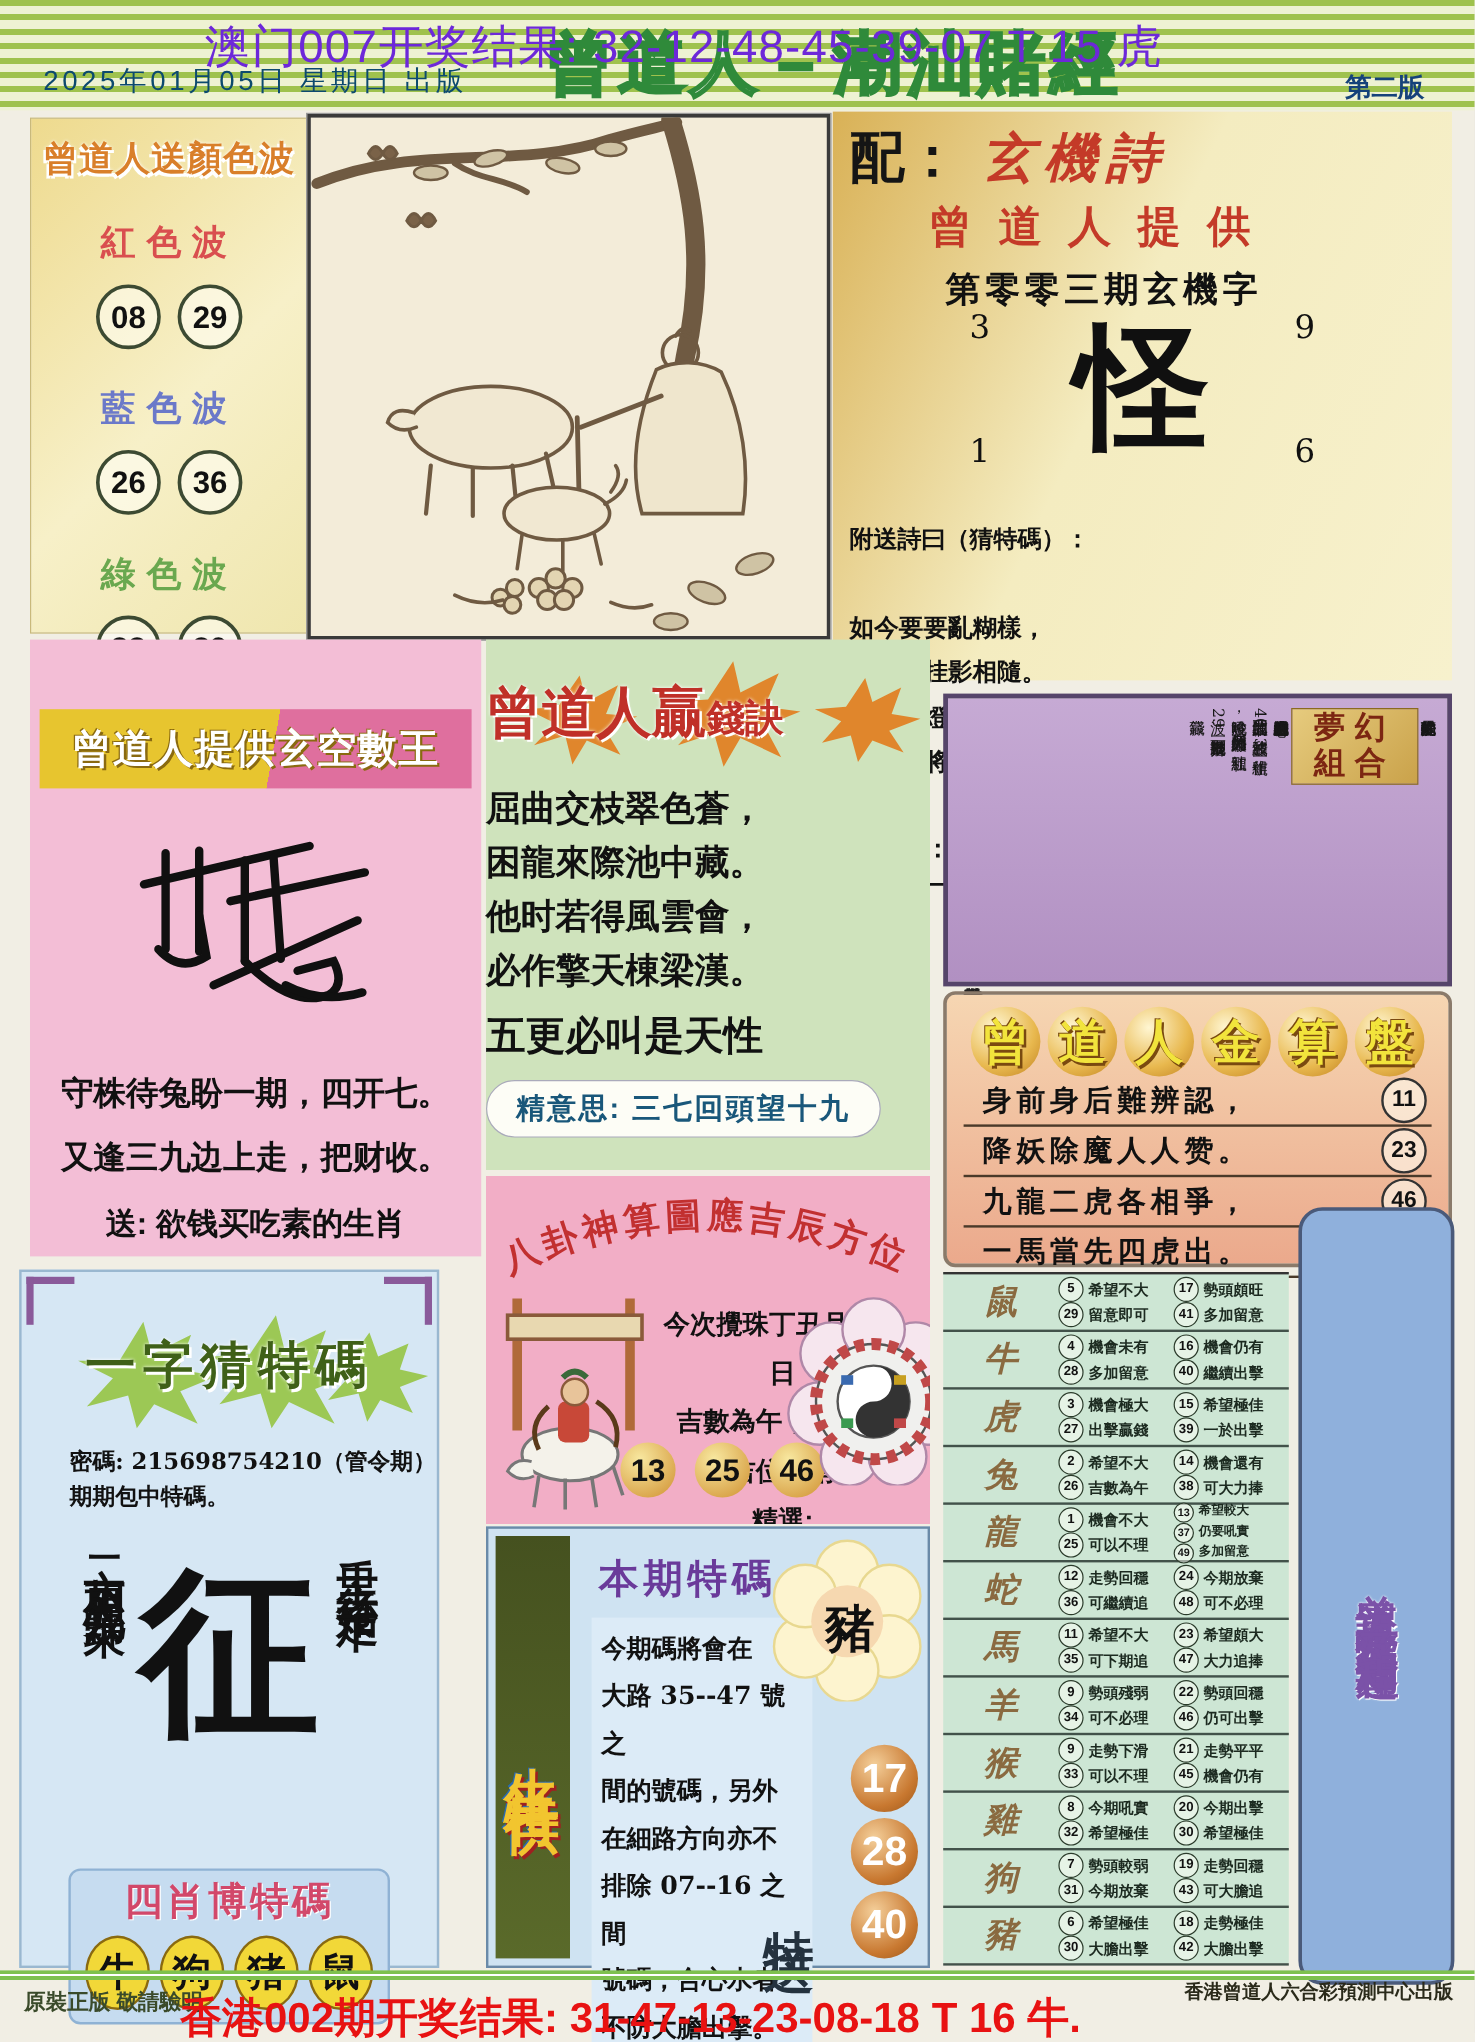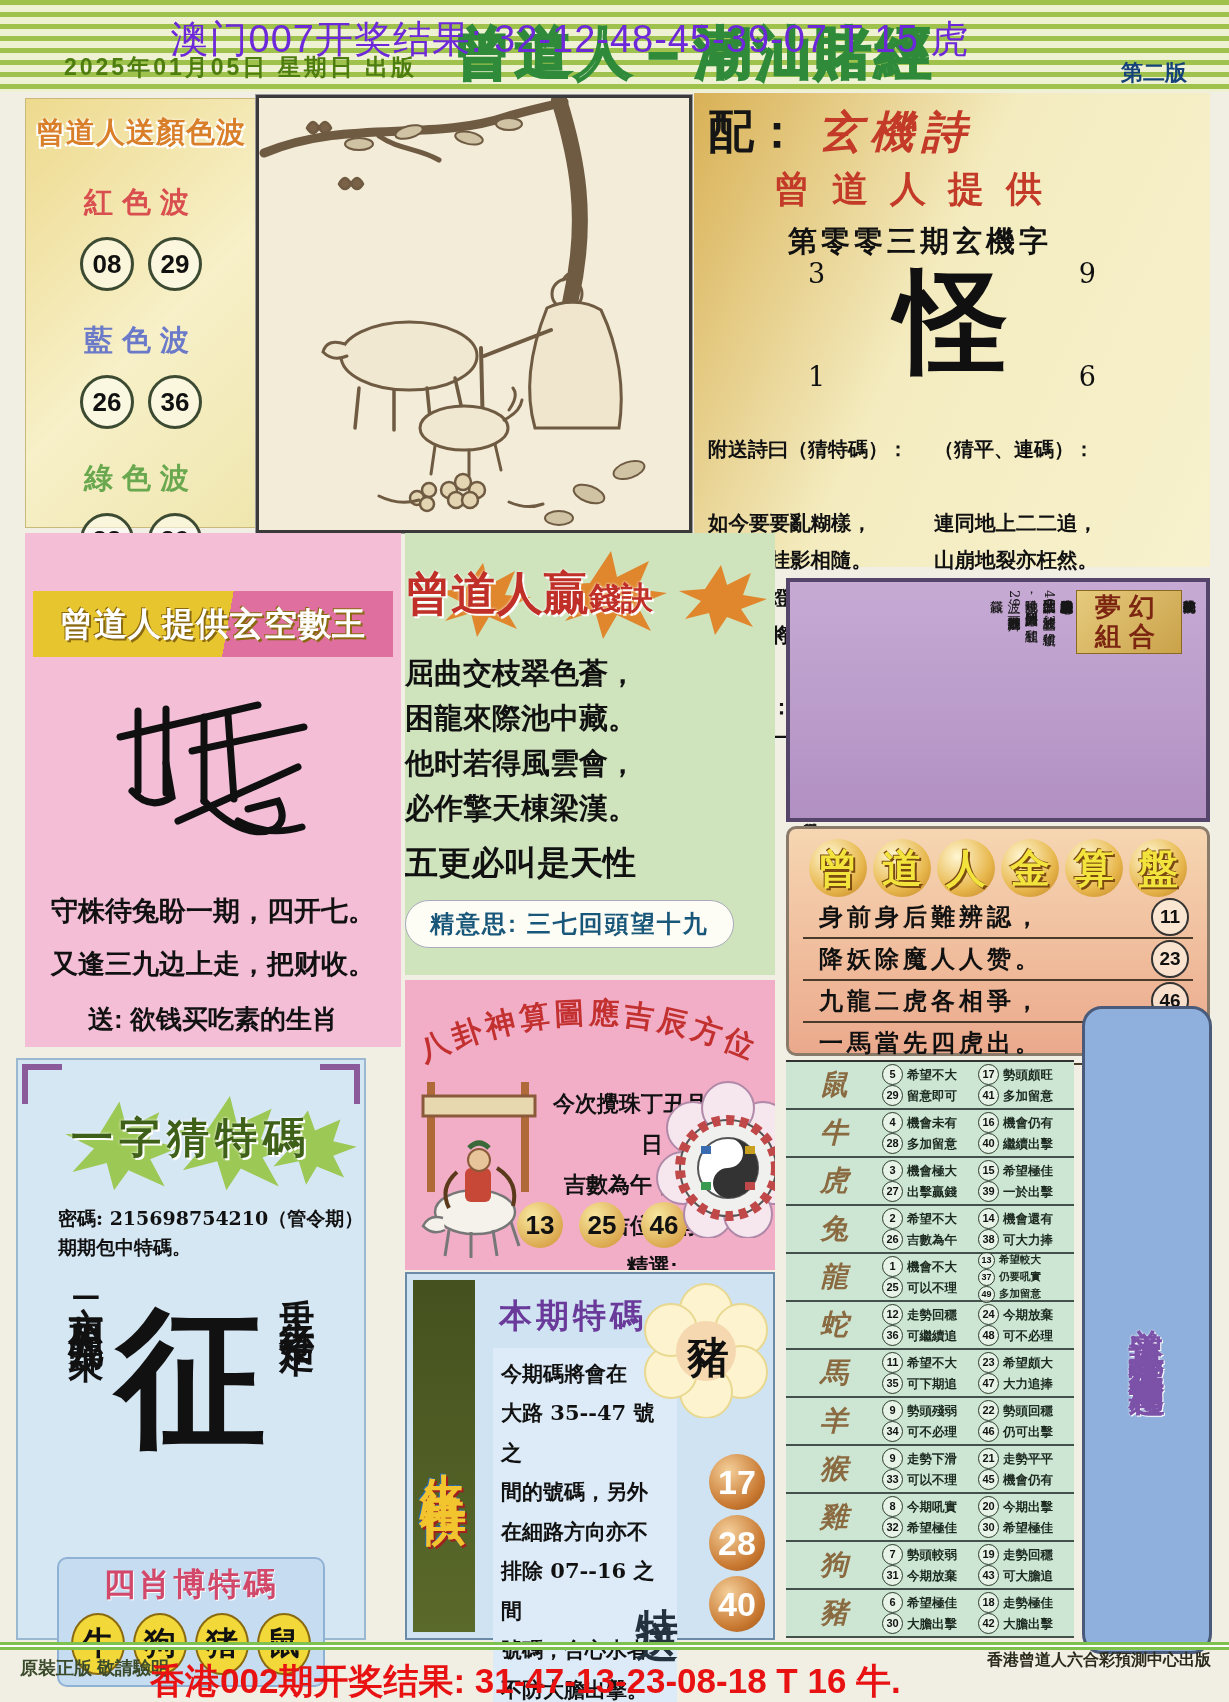--- a/index.html
+++ b/index.html
@@ -6,21 +6,21 @@
   #page{position:relative;width:1229px;height:1702px;background:#f1eee4;overflow:hidden;
         font-family:"Liberation Sans",sans-serif;color:#111;}
   
   .hdr-stripes{position:absolute;left:0;top:0;width:1229px;height:92px;
     background:repeating-linear-gradient(180deg,#9fc24d 0 5px,#eef2d2 5px 12px);}
   .masthead{position:absolute;left:455px;top:16px;font-family:"DejaVu Serif",serif;
     font-size:56px;font-weight:bold;letter-spacing:4px;color:#e9f2e0;
     -webkit-text-stroke:2.5px #2f8a3a;white-space:nowrap;}
   .topline{position:absolute;left:0;top:14px;width:1140px;text-align:center;
     font-size:38px;font-weight:normal;color:#6d28d9;letter-spacing:1px;white-space:nowrap;}
-  .dateline{position:absolute;left:36px;top:52px;font-size:23px;font-weight:bold;color:#4d7c0f;letter-spacing:3px;margin-left:28px;}
+  .dateline{position:absolute;left:36px;top:52px;font-size:23px;font-weight:normal;color:#0c4a6e;letter-spacing:3px;}
   .edition{position:absolute;right:42px;top:58px;font-size:22px;font-weight:bold;color:#15427a;}
   
   .panel{position:absolute;box-sizing:border-box;}
   .num-circle{display:inline-flex;align-items:center;justify-content:center;width:48px;height:48px;
     border:3px solid #3c4a32;border-radius:50%;background:rgba(255,255,248,.55);
     font-size:26px;font-weight:bold;color:#111;}
   
   .p-colorwave{left:25px;top:98px;width:232px;height:430px;border:1px solid #c9b97b;
     background:linear-gradient(135deg,#eeda8e,#f7f0c8 55%,#efe6ae);text-align:center;}
   .cw-title{margin-top:14px;font-size:29px;font-weight:bold;color:#d97f2a;letter-spacing:1px;
@@ -37,21 +37,21 @@
   .my-pei{font-family:"DejaVu Serif",serif;font-size:46px;font-weight:bold;color:#151515;}
   .my-t1{font-family:"DejaVu Serif",serif;font-size:44px;font-weight:bold;font-style:italic;
     color:#c43a28;letter-spacing:8px;}
   .my-t2{margin:2px 0 0 66px;font-size:36px;font-weight:bold;color:#c43a28;letter-spacing:22px;white-space:nowrap;}
   .my-sub{margin:8px 0 0 80px;font-family:"DejaVu Serif",serif;font-size:29px;font-weight:bold;letter-spacing:4px;}
   .my-charblock{position:relative;width:300px;height:128px;margin:0 auto;}
   .my-char{position:absolute;left:50%;top:50%;transform:translate(-50%,-52%);
     font-family:"DejaVu Serif",serif;font-size:112px;font-weight:bold;color:#101010;}
   .my-corner{position:absolute;font-family:"DejaVu Serif",serif;font-size:27px;color:#101010;}
   .my-c0{left:6px;top:-4px;}.my-c1{right:6px;top:-4px;}.my-c2{left:6px;bottom:-2px;}.my-c3{right:6px;bottom:-2px;}
-  .my-cols{display:flex;gap:26px;margin-top:4px;}
+  .my-cols{display:flex;gap:26px;margin-top:4px;justify-content:space-between;}
   .my-col{font-family:"DejaVu Serif",serif;font-size:20.5px;font-weight:bold;line-height:1.82;white-space:pre-line;}
   .my-head{font-size:20px;}
   .my-bottom{display:flex;justify-content:space-between;margin-top:2px;
     font-family:"DejaVu Serif",serif;font-size:21px;font-weight:bold;}
   .my-last{font-family:"DejaVu Serif",serif;font-size:21px;font-weight:bold;margin-top:3px;}
   
   .p-xuankong{left:25px;top:533px;width:376px;height:514px;background:#f3bed6;text-align:center;}
   .xk-banner{margin:58px 8px 0;height:66px;display:flex;align-items:center;justify-content:center;
     background:linear-gradient(100deg,#e7c52f 54%,#df6f9e 54%);}
   .xk-title{font-size:33px;font-weight:bold;color:#fff;letter-spacing:1px;
@@ -254,27 +254,20 @@
       <span class="my-char">怪</span>
     </div>
     <div class="my-cols">
       <div class="my-col">
         <div class="my-head">附送詩曰（猜特碼）：</div>
         <div>如今要要亂糊樣，
 明月高挂影相隨。
 苦守孤燈夜長久，
 點兵為將眼光長。</div>
       </div>
-      <div class="my-col">
-        <div class="my-head">（猜平、連碼）：</div>
-        <div>連同地上二二追，
-山崩地裂亦枉然。
-不及我情豪壯邁，
-七上有二二相隨。</div>
-      </div>
     </div>
     <div class="my-bottom">
       <span>猜生肖：縱橫三山與五岳</span>
       <span>配：三三爆開四中獎</span>
     </div>
     <div class="my-last">猜：二一回眸觀虎猴</div>
   </div>
 
   <div class="panel p-xuankong">
     <div class="xk-banner">

